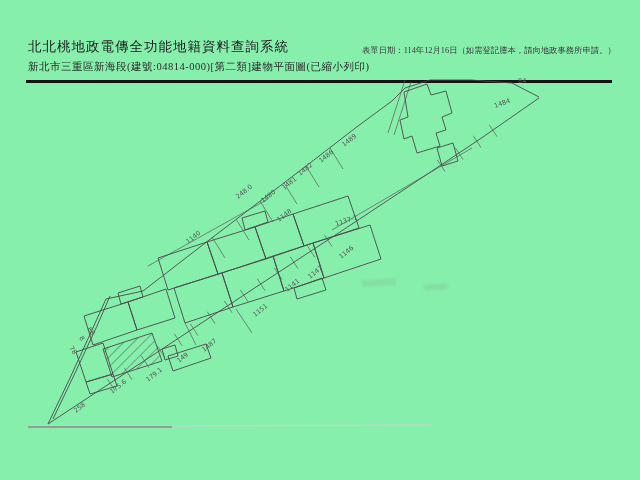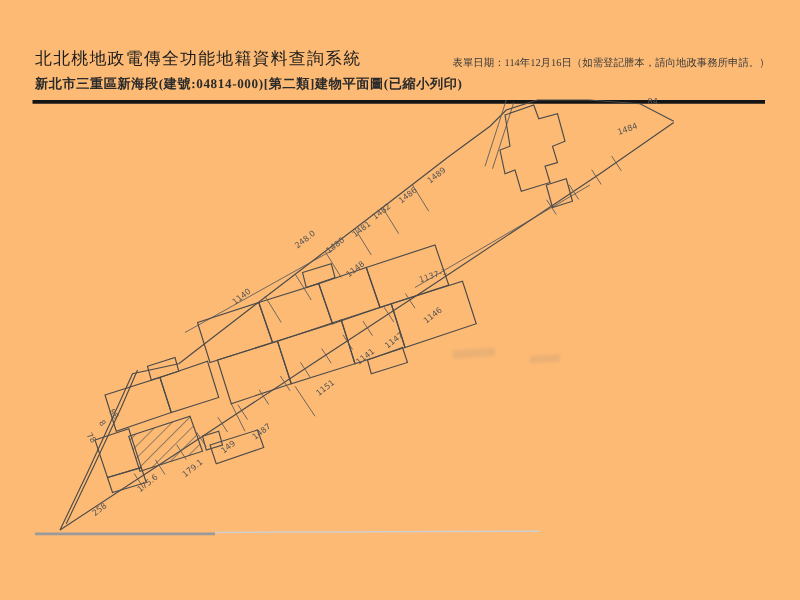--- a/index.html
+++ b/index.html
@@ -1,27 +1,26 @@
 <!DOCTYPE html>
 <html><head>
 <meta charset="utf-8">
 <style>
   html,body{margin:0;padding:0;background:#ffffff;}
   .page{
-    position:relative;width:640px;height:480px;background:#fdba74;overflow:hidden;
+    position:relative;width:640px;height:480px;background:#86efac;overflow:hidden;
     font-family:"Liberation Serif","DejaVu Serif",serif;color:#222;
   }
   .sys-title{
     position:absolute;left:28px;top:38px;font-size:13.5px;letter-spacing:1px;color:#1c1c1c;
     white-space:nowrap;
   }
   .sub-title{
     position:absolute;left:28px;top:60px;font-size:10.5px;letter-spacing:0.5px;color:#2a2a2a;
     white-space:nowrap;
-    font-weight:bold;
   }
   .date-note{
     position:absolute;left:362px;top:45px;font-size:8.5px;color:#3a3a3a;white-space:nowrap;
     transform-origin:left top;transform:scale(0.98);
   }
   .header-rule{
     position:absolute;left:26px;top:80px;width:586px;height:3px;background:#141414;
   }
   svg.map{position:absolute;left:0;top:0;}
   .ink{stroke:#4a4a4a;stroke-width:0.9;fill:none;stroke-linejoin:miter;stroke-linecap:butt;}

